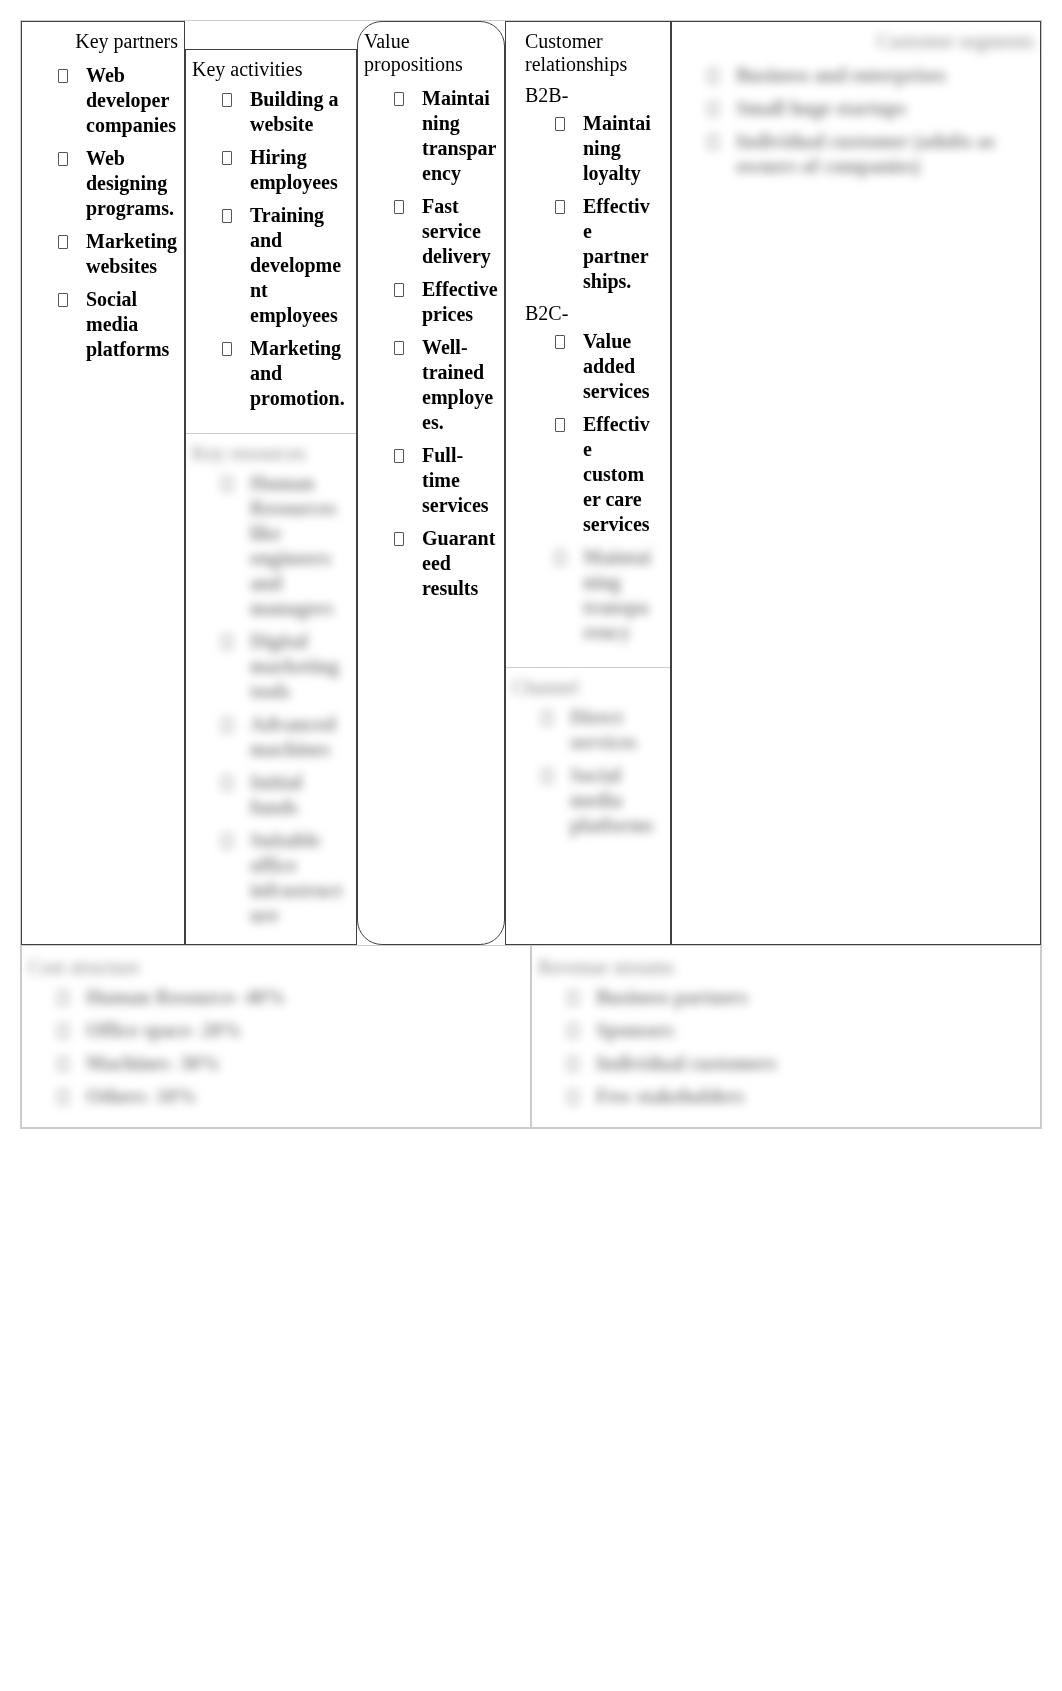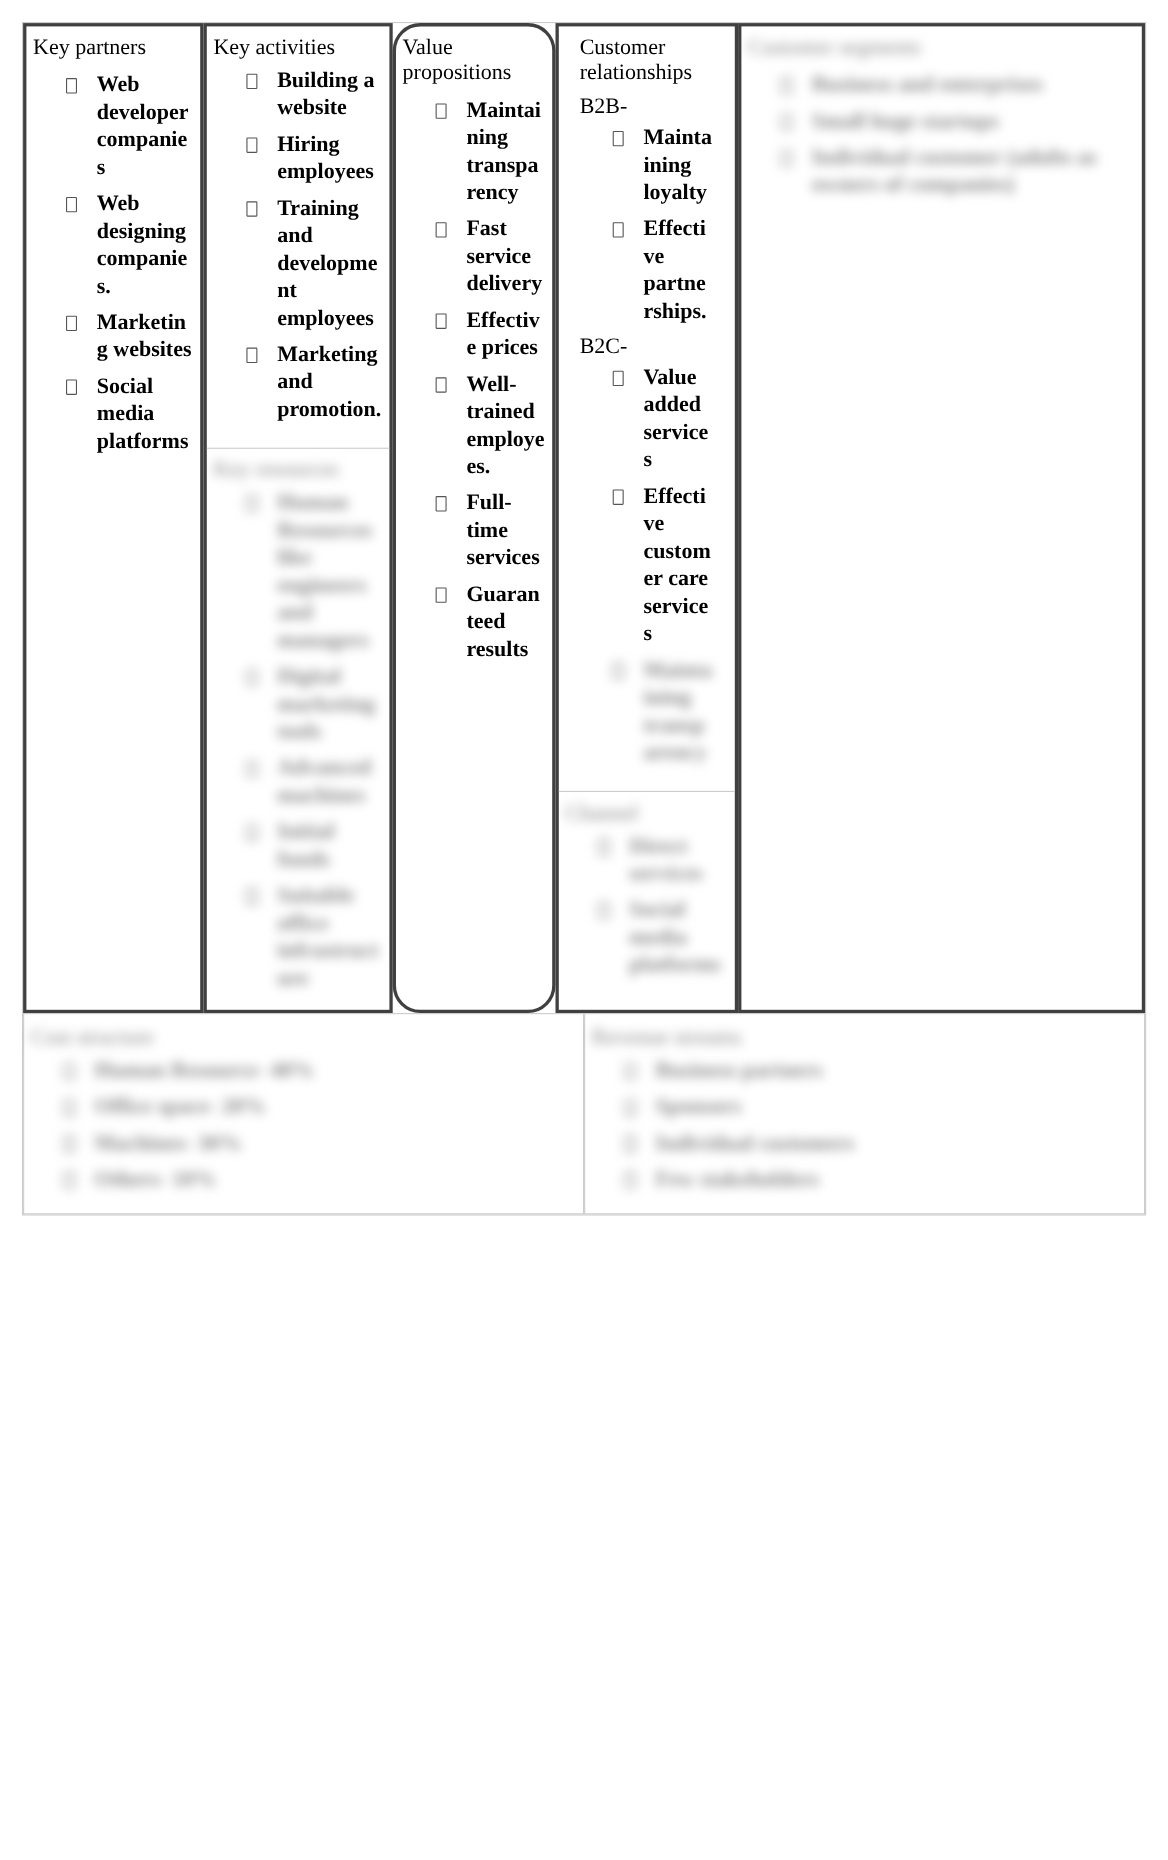--- a/index.html
+++ b/index.html
@@ -17,24 +17,25 @@
     border: 1px solid #ccc;
     display: flex;
     flex-direction: column;
   }
   .top-row {
     display: flex;
     flex-direction: row;
     align-items: stretch;
   }
   .col {
-    border: 3px solid #404040;
+    border: 1px solid #404040;
     padding: 8px 6px 8px 6px;
     display: flex;
     flex-direction: column;
+    align-items: flex-end;
   }
   .col-title {
     margin-bottom: 6px;
   }
   .stack {
     display: flex;
     flex-direction: column;
     flex: 1;
   }
   .stack > .cell + .cell {
@@ -95,27 +96,27 @@
 <body>
 
 <div class="canvas">
 
   <div class="top-row">
 
     <div class="col w-kp">
       <div class="col-title">Key partners</div>
       <ul class="bullets">
         <li>Web developer companies</li>
-        <li>Web designing companies.</li>
+        <li>Web designing programs.</li>
         <li>Marketing websites</li>
         <li>Social media platforms</li>
       </ul>
     </div>
 
-    <div class="col w-ka" style="padding:0;">
+    <div class="col w-ka" style="padding:0;margin-top:28px;">
       <div class="stack">
         <div class="cell" style="padding:8px 6px;">
           <div class="col-title">Key activities</div>
           <ul class="bullets">
             <li>Building a website</li>
             <li>Hiring employees</li>
             <li>Training and development employees</li>
             <li>Marketing and promotion.</li>
           </ul>
         </div>

